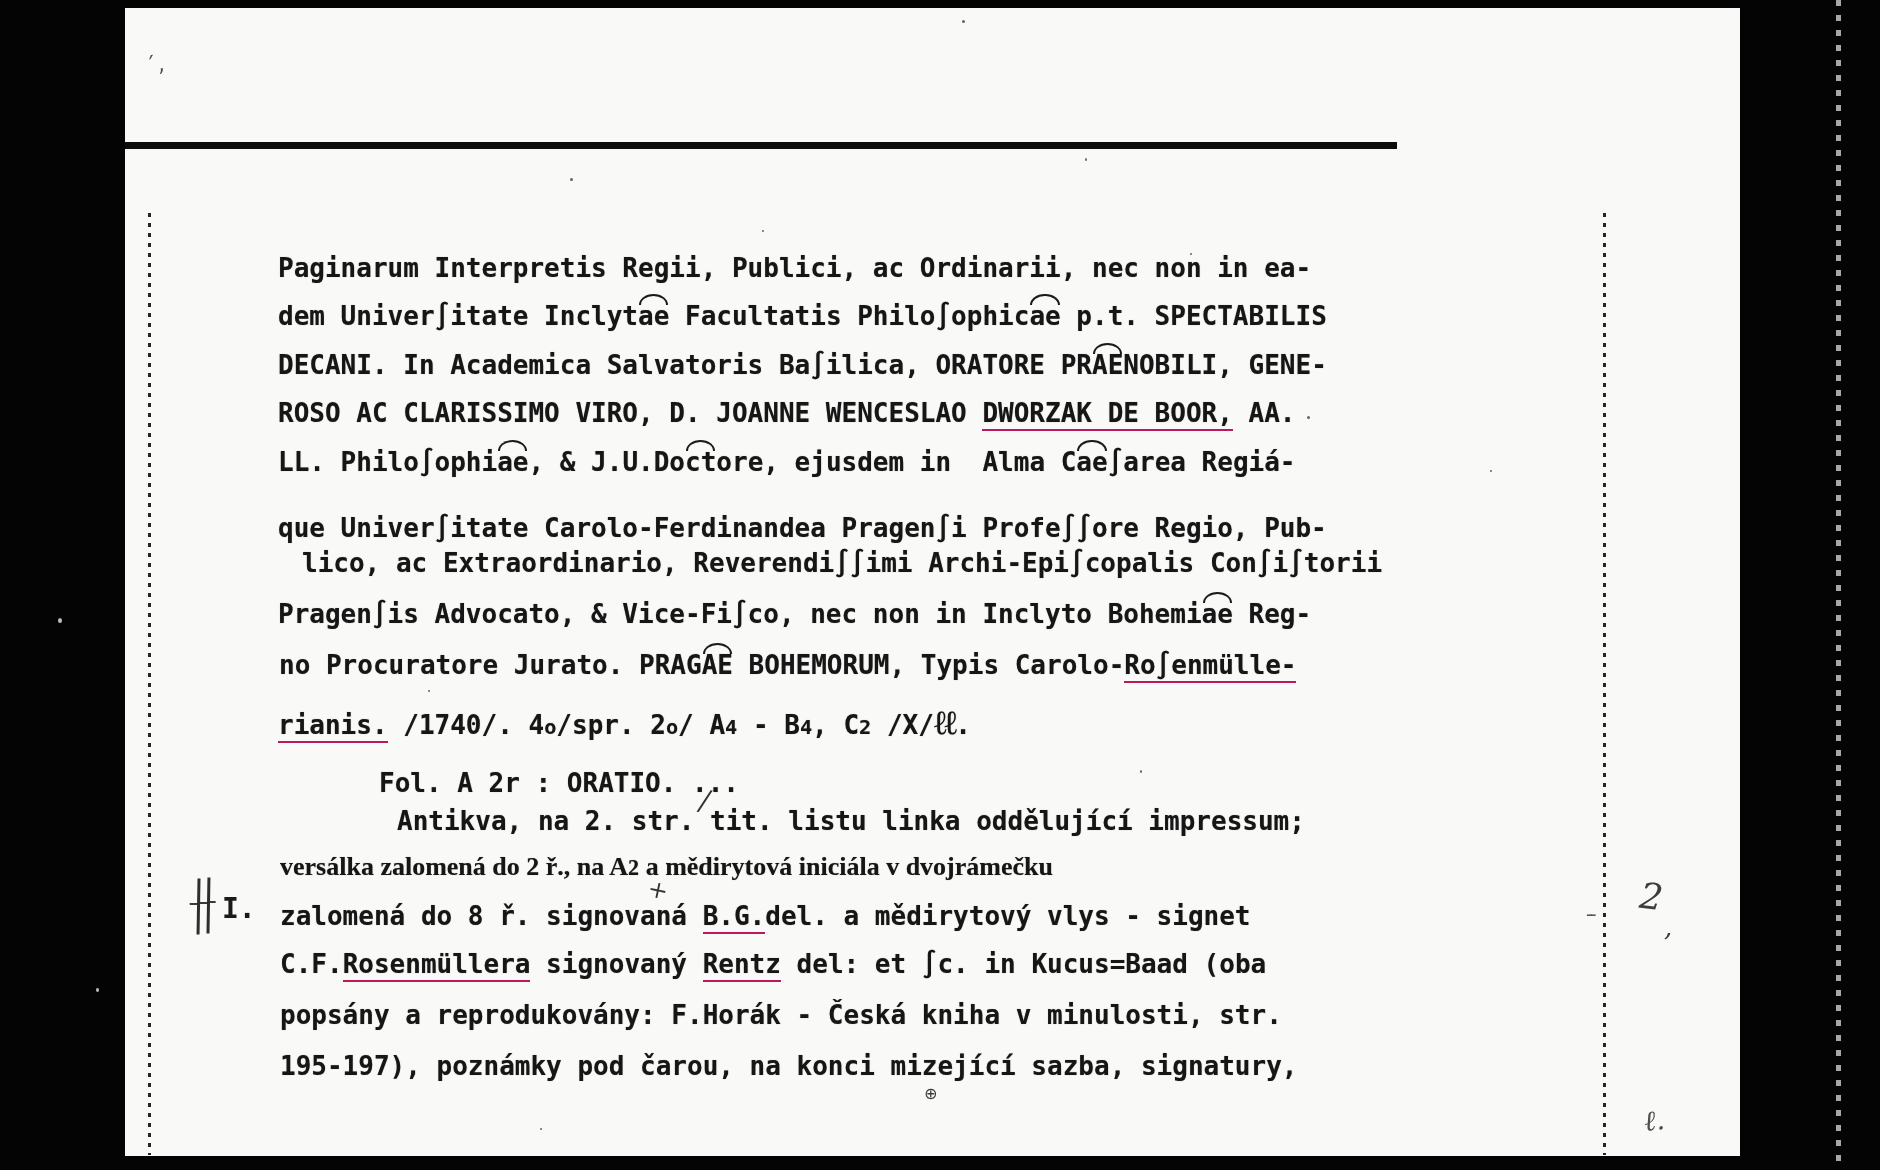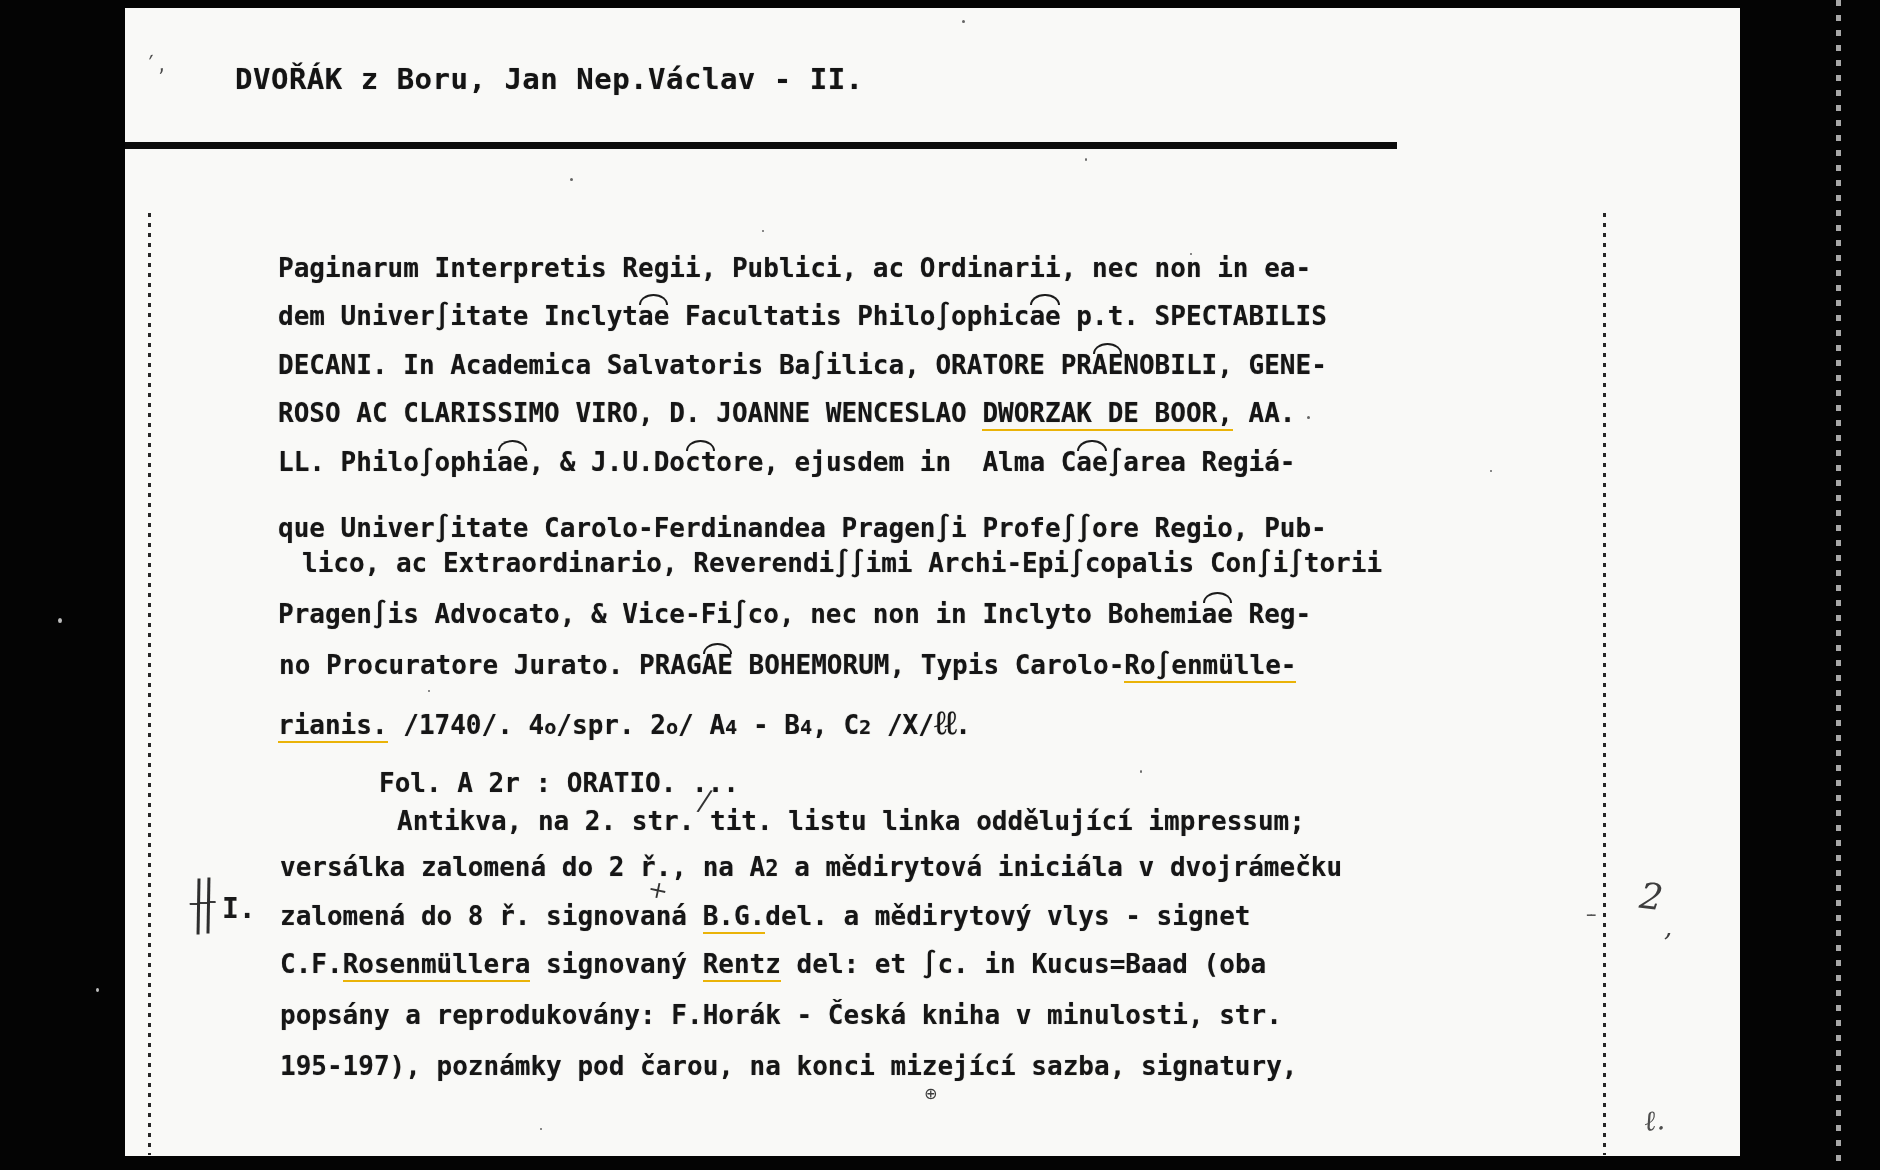--- a/index.html
+++ b/index.html
@@ -16,21 +16,21 @@
   .header{position:absolute;left:235px;top:62px;font:700 29px "DejaVu Sans Mono",monospace;
         color:#141414;letter-spacing:.5px;text-shadow:0 0 1px rgba(0,0,0,.45);white-space:pre;}
   .rule{position:absolute;left:125px;top:142px;width:1272px;height:7px;background:#0c0c0c;}
   .dotted-v{position:absolute;top:213px;width:3px;height:942px;
         background:repeating-linear-gradient(to bottom,#262626 0 4px,transparent 4px 10px);}
   .dotted-left{left:148px;}
   .dotted-right{left:1603px;}
   .line{position:absolute;white-space:pre;font:700 26px "DejaVu Sans Mono",monospace;
         color:#161616;text-shadow:0 0 1px rgba(0,0,0,.4);}
   .line span{display:inline;}
-  .u{border-bottom:2px solid #eab308;padding-bottom:1px;}
+  .u{border-bottom:2px solid #be185d;padding-bottom:1px;}
   .sup{display:inline-block;transform:translateY(-.45em);font-size:.78em;}
   .sub{display:inline-block;transform:translateY(.45em);font-size:.85em;}
   .arc{position:relative;display:inline-block;}
   .arc::after{content:"";position:absolute;left:1px;right:1px;top:-7px;height:9px;
         border:2px solid #1b1b1b;border-bottom:none;border-radius:50% 50% 0 0 / 100% 100% 0 0;}
   .hand{font-family:"DejaVu Serif",serif;font-weight:700;
         font-size:1.3em;letter-spacing:-2px;margin-top:29px;}
   .margin-numeral{position:absolute;left:222px;top:892px;font:700 28px "DejaVu Sans Mono",monospace;color:#1a1a1a;}
   .pencil-mark{position:absolute;left:190px;top:878px;width:26px;height:56px;transform:rotate(-6deg);
         background:linear-gradient(to bottom,transparent 24px,#3a3a3a 24px,#3a3a3a 26px,transparent 26px);}
@@ -54,39 +54,38 @@
 <body>
 
 <div class="scan">
   <div class="page"></div>
   <div class="band band-left"></div>
   <div class="band band-right"></div>
   <div class="band band-top"></div>
   <div class="band band-bottom"></div>
   <div class="scanner-line"></div>
 
-  <div class="header">DVOŘÁK z Boru, Jan Nep.Václav - II.</div>
   <div class="rule"></div>
   <div class="dotted-v dotted-left"></div>
   <div class="dotted-v dotted-right"></div>
 
   <div id="doc">
       <div class="line" style="top: 253px; left: 278px;"><span>Paginarum Interpretis Regii, Publici, ac Ordinarii, nec non in ea-</span></div>
       <div class="line" style="top: 301px; left: 278px;"><span>dem Univer∫itate Inclyt</span><span class="arc">ae</span><span> Facultatis Philo∫ophic</span><span class="arc">ae</span><span> p.t. SPECTABILIS</span></div>
       <div class="line" style="top: 350px; left: 278px;"><span>DECANI. In Academica Salvatoris Ba∫ilica, ORATORE PR</span><span class="arc">AE</span><span>NOBILI, GENE-</span></div>
       <div class="line" style="top: 398px; left: 278px;"><span>ROSO AC CLARISSIMO VIRO, D. JOANNE WENCESLAO </span><span class="u">DWORZAK DE BOOR,</span><span> AA.</span></div>
       <div class="line" style="top: 447px; left: 278px;"><span>LL. Philo∫ophi</span><span class="arc">ae</span><span>, &amp; J.U.Do</span><span class="arc">ct</span><span>ore, ejusdem in  Alma C</span><span class="arc">ae</span><span>∫area Regiá-</span></div>
       <div class="line" style="top: 497px; left: 278px; margin-top: 16px;"><span>que Univer∫itate Carolo-Ferdinandea Pragen∫i Profe∫∫ore Regio, Pub-</span></div>
       <div class="line" style="top: 548px; left: 278px; margin-left: 24px;"><span>lico, ac Extraordinario, Reverendi∫∫imi Archi-Epi∫copalis Con∫i∫torii</span></div>
       <div class="line" style="top: 599px; left: 278px;"><span>Pragen∫is Advocato, &amp; Vice-Fi∫co, nec non in Inclyto Bohemi</span><span class="arc">ae</span><span> Reg-</span></div>
       <div class="line" style="top: 650px; left: 279px;"><span>no Procuratore Jurato. PRAG</span><span class="arc">AE</span><span> BOHEMORUM, Typis Carolo-</span><span class="u">Ro∫enmülle-</span></div>
       <div class="line" style="top: 702px; left: 278px;"><span class="u">rianis.</span><span> /1740/. 4</span><span class="sup">o</span><span>/spr. 2</span><span class="sup">o</span><span>/ A</span><span class="sup">4</span><span> - B</span><span class="sup">4</span><span>, C</span><span class="sup">2</span><span> /X/</span><span class="hand">ℓℓ</span><span>.</span></div>
       <div class="line" style="top: 768px; left: 379px;"><span>Fol. A 2r : ORATIO. ...</span></div>
       <div class="line" style="top: 806px; left: 397px;"><span>Antikva, na 2. str. tit. listu linka oddělující impressum;</span></div>
-      <div class="line" style="top: 852px; left: 280px;"><span>versálka zalomená do 2 ř., na A</span><span class="sub">2</span><span> a mědirytová iniciála v dvojrámečku</span></div>
+      <div class="line" style="top: 852px; left: 280px; font-family: Liberation Serif, serif;"><span>versálka zalomená do 2 ř., na A</span><span class="sub">2</span><span> a mědirytová iniciála v dvojrámečku</span></div>
       <div class="line" style="top: 901px; left: 280px;"><span>zalomená do 8 ř. signovaná </span><span class="u">B.G.</span><span>del. a mědirytový vlys - signet</span></div>
       <div class="line" style="top: 949px; left: 280px;"><span>C.F.</span><span class="u">Rosenmüllera</span><span> signovaný </span><span class="u">Rentz</span><span> del: et ∫c. in Kucus=Baad (oba</span></div>
       <div class="line" style="top: 1000px; left: 280px;"><span>popsány a reprodukovány: F.Horák - Česká kniha v minulosti, str.</span></div>
       <div class="line" style="top: 1051px; left: 280px;"><span>195-197), poznámky pod čarou, na konci mizející sazba, signatury,</span></div>
     </div>
 
   <div class="pencil-mark"></div>
   <div class="margin-numeral">I.</div>
 
   <div class="hw hw-topleft">´,</div>

